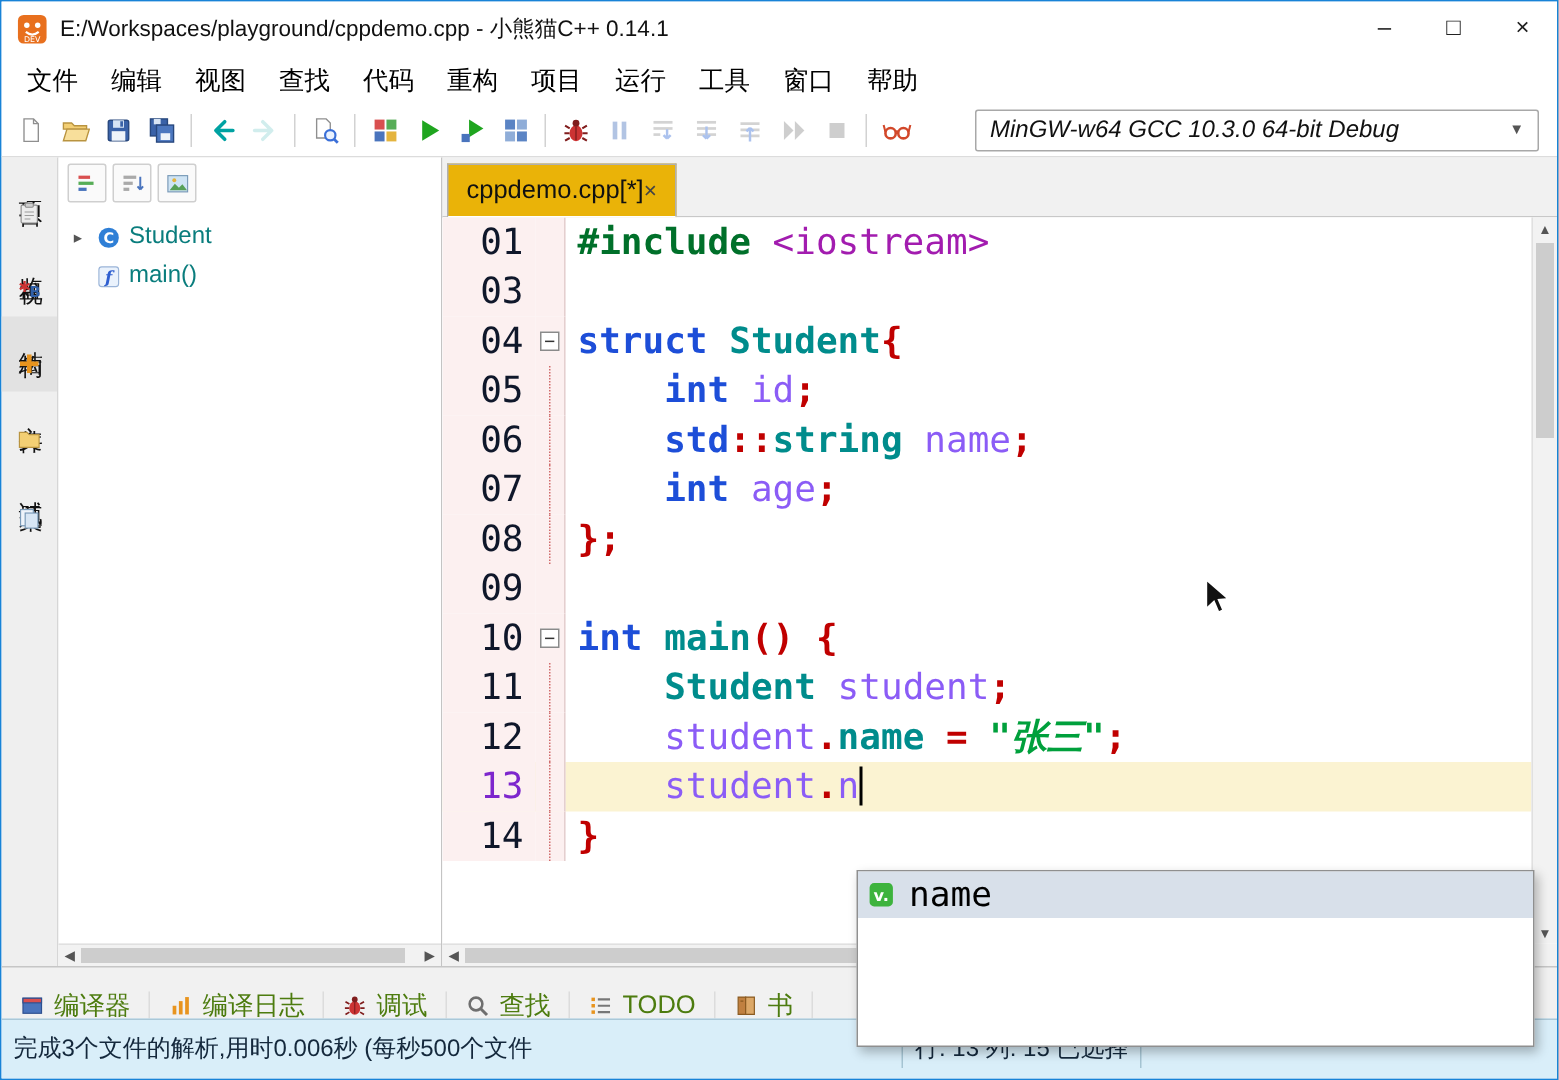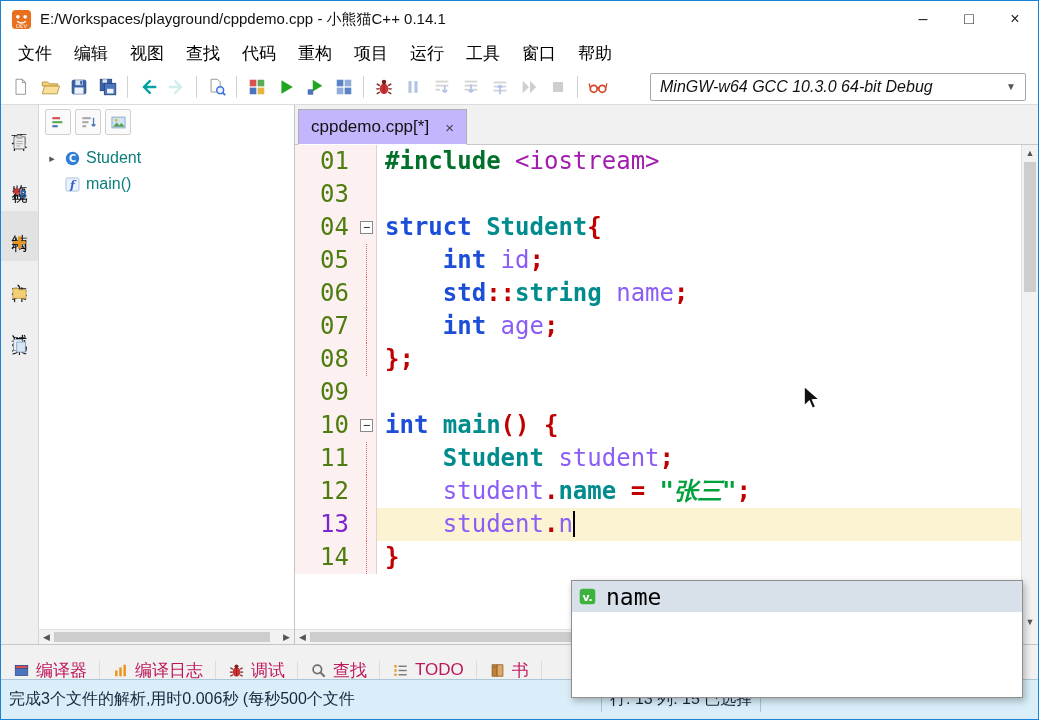--- a/index.html
+++ b/index.html
@@ -40,28 +40,28 @@
   .leftpanel{width:256px;flex:none;background:#fff;border-right:1px solid #c4c4c4;display:flex;flex-direction:column;}
   .lp-toolbar{height:34px;flex:none;display:flex;align-items:center;gap:4px;padding:0 6px;}
   .lp-btn{width:26px;height:26px;border:1px solid #cfcfcf;border-radius:2px;background:#fafafa;display:flex;align-items:center;justify-content:center;}
   .lp-tree{flex:1;padding-top:6px;overflow:hidden;}
   .tree-item{height:26px;display:flex;align-items:center;gap:5px;padding-left:6px;font-size:16px;}
   .tree-arrow{width:14px;text-align:center;font-size:11px;color:#555;flex:none;}
   .tree-label{color:#0a7d7d;}
 
   .editor{flex:1;min-width:0;display:flex;flex-direction:column;}
   .edit-tabs{height:40px;flex:none;background:#f1f1f1;border-bottom:1px solid #c8c8c8;display:flex;align-items:flex-end;padding-left:3px;}
-  .edit-tab{height:36px;position:relative;top:1px;background:#c4b5fd;border:1px solid #b0b0b0;border-bottom:1px solid #fff;display:flex;align-items:center;gap:16px;padding:0 12px;font-size:17px;color:#111;}
+  .edit-tab{height:36px;position:relative;top:1px;background:#eab308;border:1px solid #b0b0b0;border-bottom:1px solid #fff;display:flex;align-items:center;gap:0;padding:0 12px;font-size:17px;color:#111;}
   .tab-close{font-size:15px;color:#444;}
 
   .ed-body{flex:1;position:relative;background:#fff;min-height:0;}
   .ed-lines{position:absolute;left:0;top:0;right:17px;bottom:15px;overflow:hidden;background:#fff;}
   .ed-line{display:flex;height:33px;line-height:33px;font-family:"DejaVu Sans Mono",monospace;font-size:24px;white-space:pre;}
   .ed-line.active{background:#fbf3d2;}
-  .ln{flex:0 0 62px;background:#fcf0f0;color:#4d7c0f;text-align:right;padding-right:8px;}
+  .ln{flex:0 0 62px;background:#fcf0f0;color:#0f172a;text-align:right;padding-right:8px;}
   .ln.active{color:#7d26cd;}
   .fold{flex:0 0 20px;background:#fcf0f0;border-right:1px solid #e4cfcf;position:relative;}
   .fold.guide::before{content:"";position:absolute;left:9px;top:0;bottom:0;border-left:1px dotted #cf6a6a;}
   .fold-box{position:absolute;left:3px;top:10px;width:13px;height:13px;border:1px solid #8a8a8a;background:#fff;font-size:12px;line-height:11px;text-align:center;color:#333;font-family:"DejaVu Sans Mono",monospace;}
   .code{flex:1;padding-left:8px;}
   .tk-pp{color:#00702a;font-weight:bold;}
   .tk-kw{color:#1d4ed8;font-weight:bold;}
   .tk-inc{color:#a21caf;}
   .tk-sy{color:#c00000;font-weight:bold;}
   .tk-ty{color:#008c8c;font-weight:bold;}
@@ -77,21 +77,21 @@
   .hscroll{position:absolute;left:0;right:17px;bottom:0;height:15px;background:#f2f2f2;border-top:1px solid #e0e0e0;display:flex;align-items:center;}
   .hs-btn{width:15px;text-align:center;font-size:9px;color:#555;}
   .hs-track{flex:1;height:100%;position:relative;}
   .hs-thumb{position:absolute;top:2px;bottom:2px;left:0;width:60%;background:#cdcdcd;}
   .corner{position:absolute;right:0;bottom:0;width:17px;height:15px;background:#f2f2f2;}
   .lp-hscroll{position:relative;flex:none;height:15px;background:#f2f2f2;border-top:1px solid #e0e0e0;display:flex;align-items:center;}
   .lp-hscroll .hs-thumb{width:96%;}
 
   
   .bottombar{height:35px;flex:none;background:#f1f1f1;border-top:1px solid #c6c6c6;display:flex;align-items:stretch;}
-  .btab{display:flex;align-items:center;gap:6px;padding:0 12px;font-size:17px;color:#be185d;border-right:1px solid #dcdcdc;white-space:nowrap;margin-top:16px;}
+  .btab{display:flex;align-items:center;gap:6px;padding:0 12px;font-size:17px;color:#4d7c0f;border-right:1px solid #dcdcdc;white-space:nowrap;margin-top:16px;}
   .statusbar{height:40px;flex:none;background:#d9eef9;border-top:1px solid #aac8d8;display:flex;align-items:center;padding:0 8px;font-size:16px;color:#14283c;white-space:nowrap;}
   .status-left{width:584px;flex:none;overflow:hidden;}
   .status-sep{width:1px;height:24px;background:#a5c4d3;margin:0 8px;flex:none;}
 
   
   .popup{position:absolute;left:570px;top:579px;width:452px;height:118px;background:#fff;border:1px solid #8f8f8f;box-shadow:2px 3px 7px rgba(0,0,0,.28);z-index:60;}
   .popup-item{height:31px;display:flex;align-items:center;gap:9px;padding:0 6px;font-family:"DejaVu Sans Mono",monospace;font-size:23px;color:#000;}
   .popup-item.selected{background:#d8e0ea;}
   .popup-item .icon svg{width:19px;height:19px;}
 

